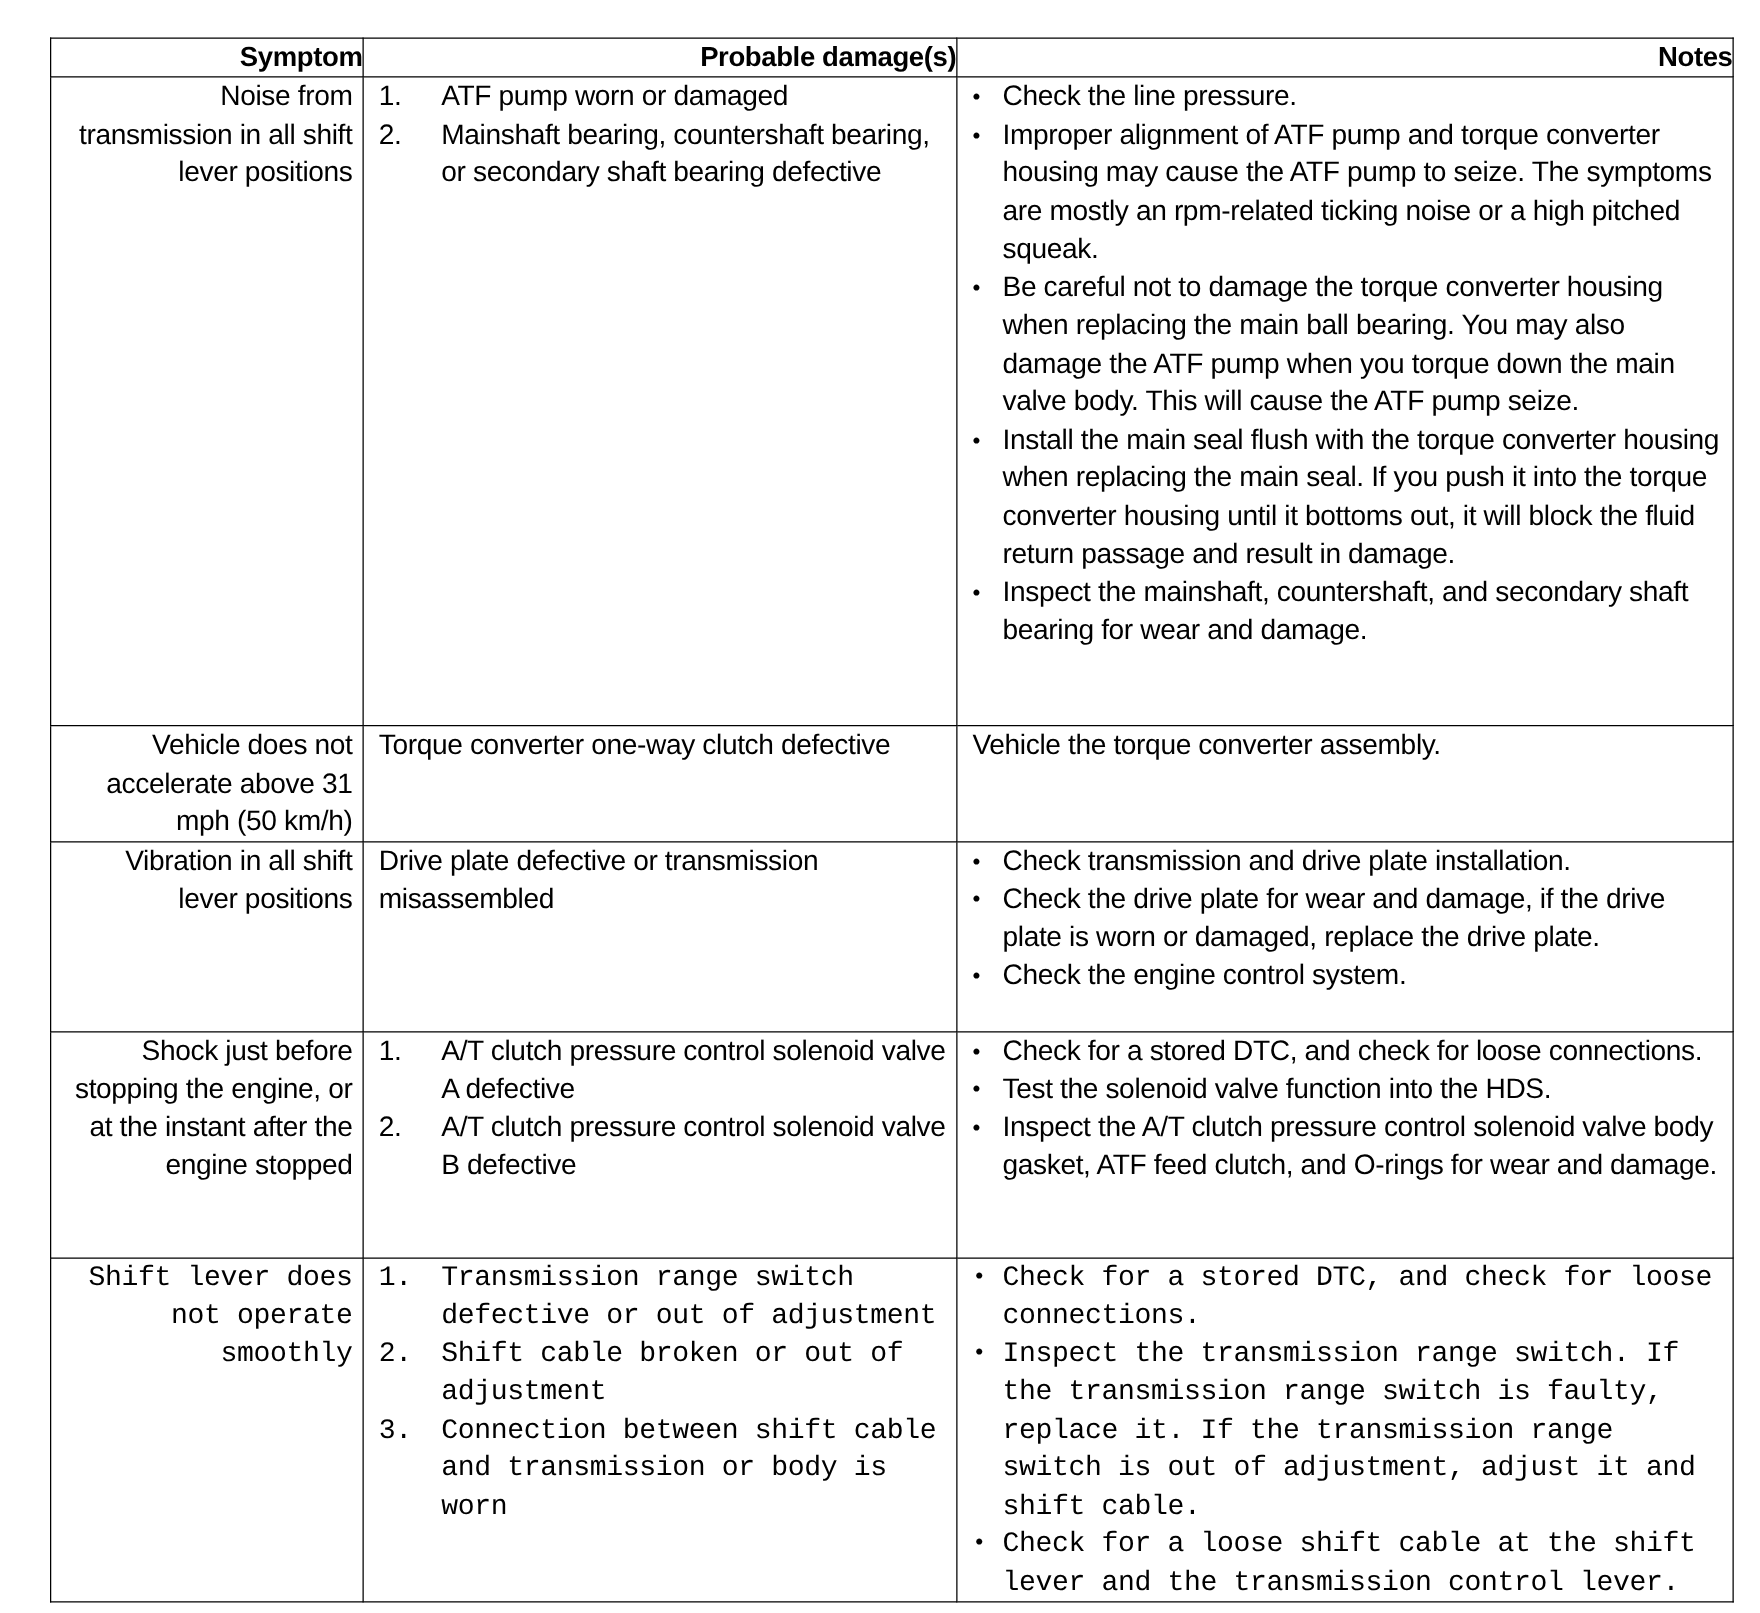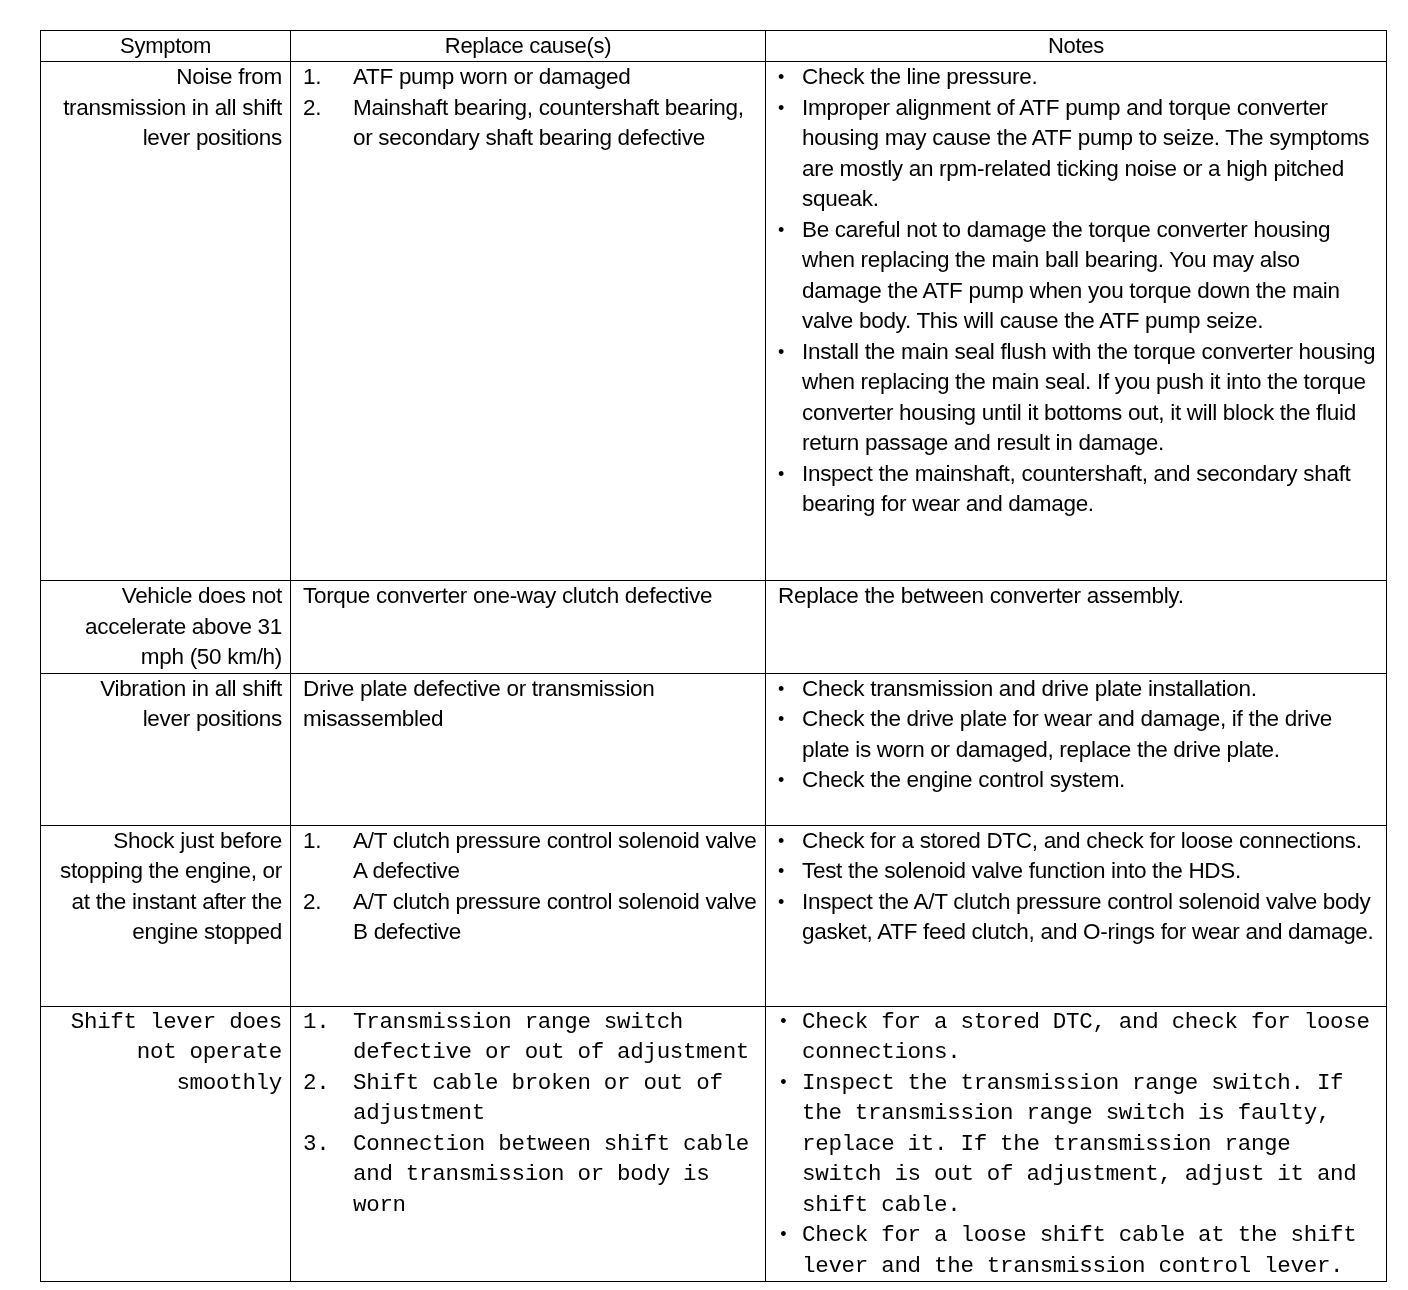--- a/index.html
+++ b/index.html
@@ -27,22 +27,22 @@
   }
   .doc-table col.c1 { width: 250px; }
   .doc-table col.c2 { width: 475px; }
   .doc-table col.c3 { width: 621px; }
   .doc-table th, .doc-table td {
     border: 1.6px solid #000000;
     vertical-align: top;
     padding: 0;
   }
   .doc-table th {
-    font-weight: normal;
-    text-align: center;
+    font-weight: bold;
+    text-align: right;
     height: 30px;
     line-height: 29px;
     font-size: 22px;
   }
   .symptom-cell {
     padding: 0 8px 0 12px !important;
     text-align: right;
   }
   .cause-cell {
     padding: 0 6px 0 12px !important;
@@ -90,21 +90,21 @@
 
 <table class="doc-table">
   <colgroup>
     <col class="c1">
       <col class="c2">
       <col class="c3">
   </colgroup>
   <thead>
     <tr>
       <th>Symptom</th>
-      <th>Replace cause(s)</th>
+      <th>Probable damage(s)</th>
       <th>Notes</th>
     </tr>
   </thead>
   <tbody>
 
     <tr class="row-0">
       <td class="symptom-cell">Noise from transmission in all shift lever positions</td>
       <td class="cause-cell">
         <ul class="cause-list">
           <li class="cause-item">
@@ -140,21 +140,21 @@
             <span class="note-text">Inspect the mainshaft, countershaft, and secondary shaft bearing for wear and damage.</span>
           </li>
         </ul>
       </td>
     </tr>
 
     <tr class="row-1">
       <td class="symptom-cell">Vehicle does not accelerate above 31 mph (50 km/h)</td>
       <td class="cause-cell">Torque converter one-way clutch defective</td>
       <td class="notes-cell">
-        <p class="plain-note">Replace the between converter assembly.</p>
+        <p class="plain-note">Vehicle the torque converter assembly.</p>
       </td>
     </tr>
 
     <tr class="row-2">
       <td class="symptom-cell">Vibration in all shift lever positions</td>
       <td class="cause-cell">Drive plate defective or transmission misassembled</td>
       <td class="notes-cell">
         <ul class="note-list">
           <li class="note-item">
             <span class="bullet-icon">•</span>

